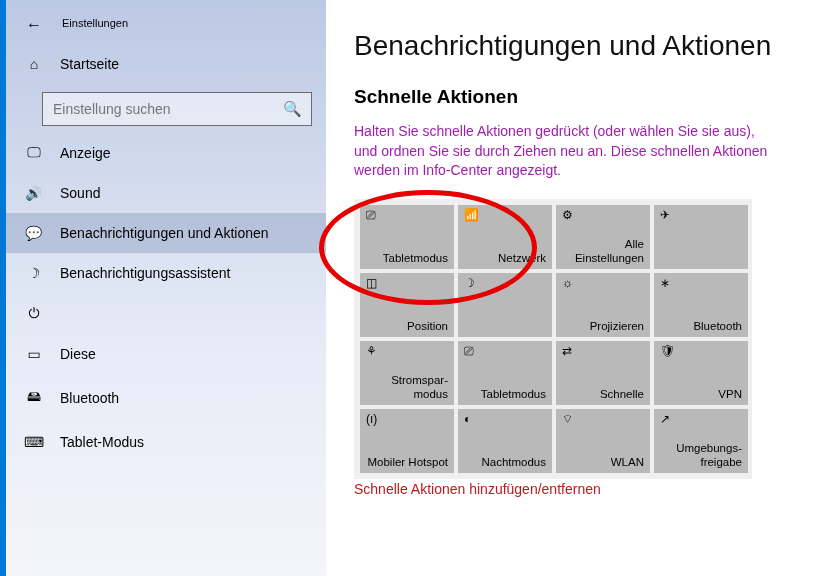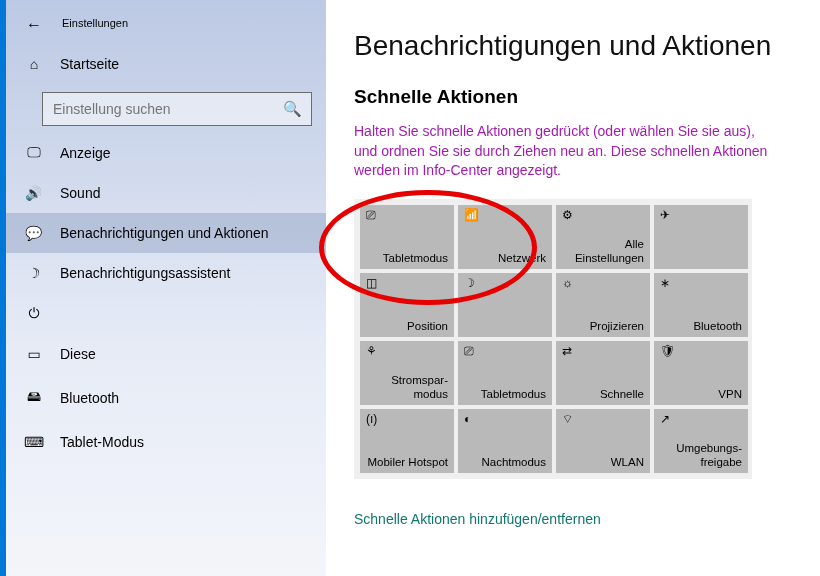--- a/index.html
+++ b/index.html
@@ -22,21 +22,21 @@
   .nav-item .icon { width: 16px; display:inline-flex; justify-content:center; font-size:14px; }
   .main { flex: 1; padding: 30px 18px 0 28px; overflow: hidden; }
   .page-title { font-size: 28px; font-weight: 300; color: #111; margin-bottom: 24px; }
   .section-title { font-size: 19px; font-weight: 700; margin-bottom: 14px; }
   .desc { font-size: 14px; color: #a21caf; line-height: 1.4; max-width: 420px; margin-bottom: 18px; }
   .tiles-outer { background: #efefef; padding: 6px; width: 398px; }
   .tiles { display: grid; grid-template-columns: repeat(4, 94px); grid-auto-rows: 64px; gap: 4px; }
   .tile { background: #b9b9b9; padding: 4px 6px 4px 6px; display:flex; flex-direction:column; justify-content:space-between; font-size: 11.5px; line-height: 1.15; color: #000; cursor: grab; }
   .tile .ticon { font-size: 12px; height: 14px; }
   .tile .tlabel { word-break: break-word; text-align: right; }
-  .link { color: #0f766e; font-size: 14px; margin-top: 32px; display: inline-block; cursor: pointer; }
+  .link { color: #b91c1c; font-size: 14px; margin-top: 2px; display: inline-block; cursor: pointer; }
   .annot { position: absolute; left: 319px; top: 190px; width: 218px; height: 115px; border: 5px solid #e60000; border-radius: 50%; pointer-events: none; }
 </style>
 </head>
 <body>
 
 <div class="window">
   <div class="sidebar">
     <div class="topbar">
       <span class="back-icon">←</span>
       <span class="title">Einstellungen</span>

